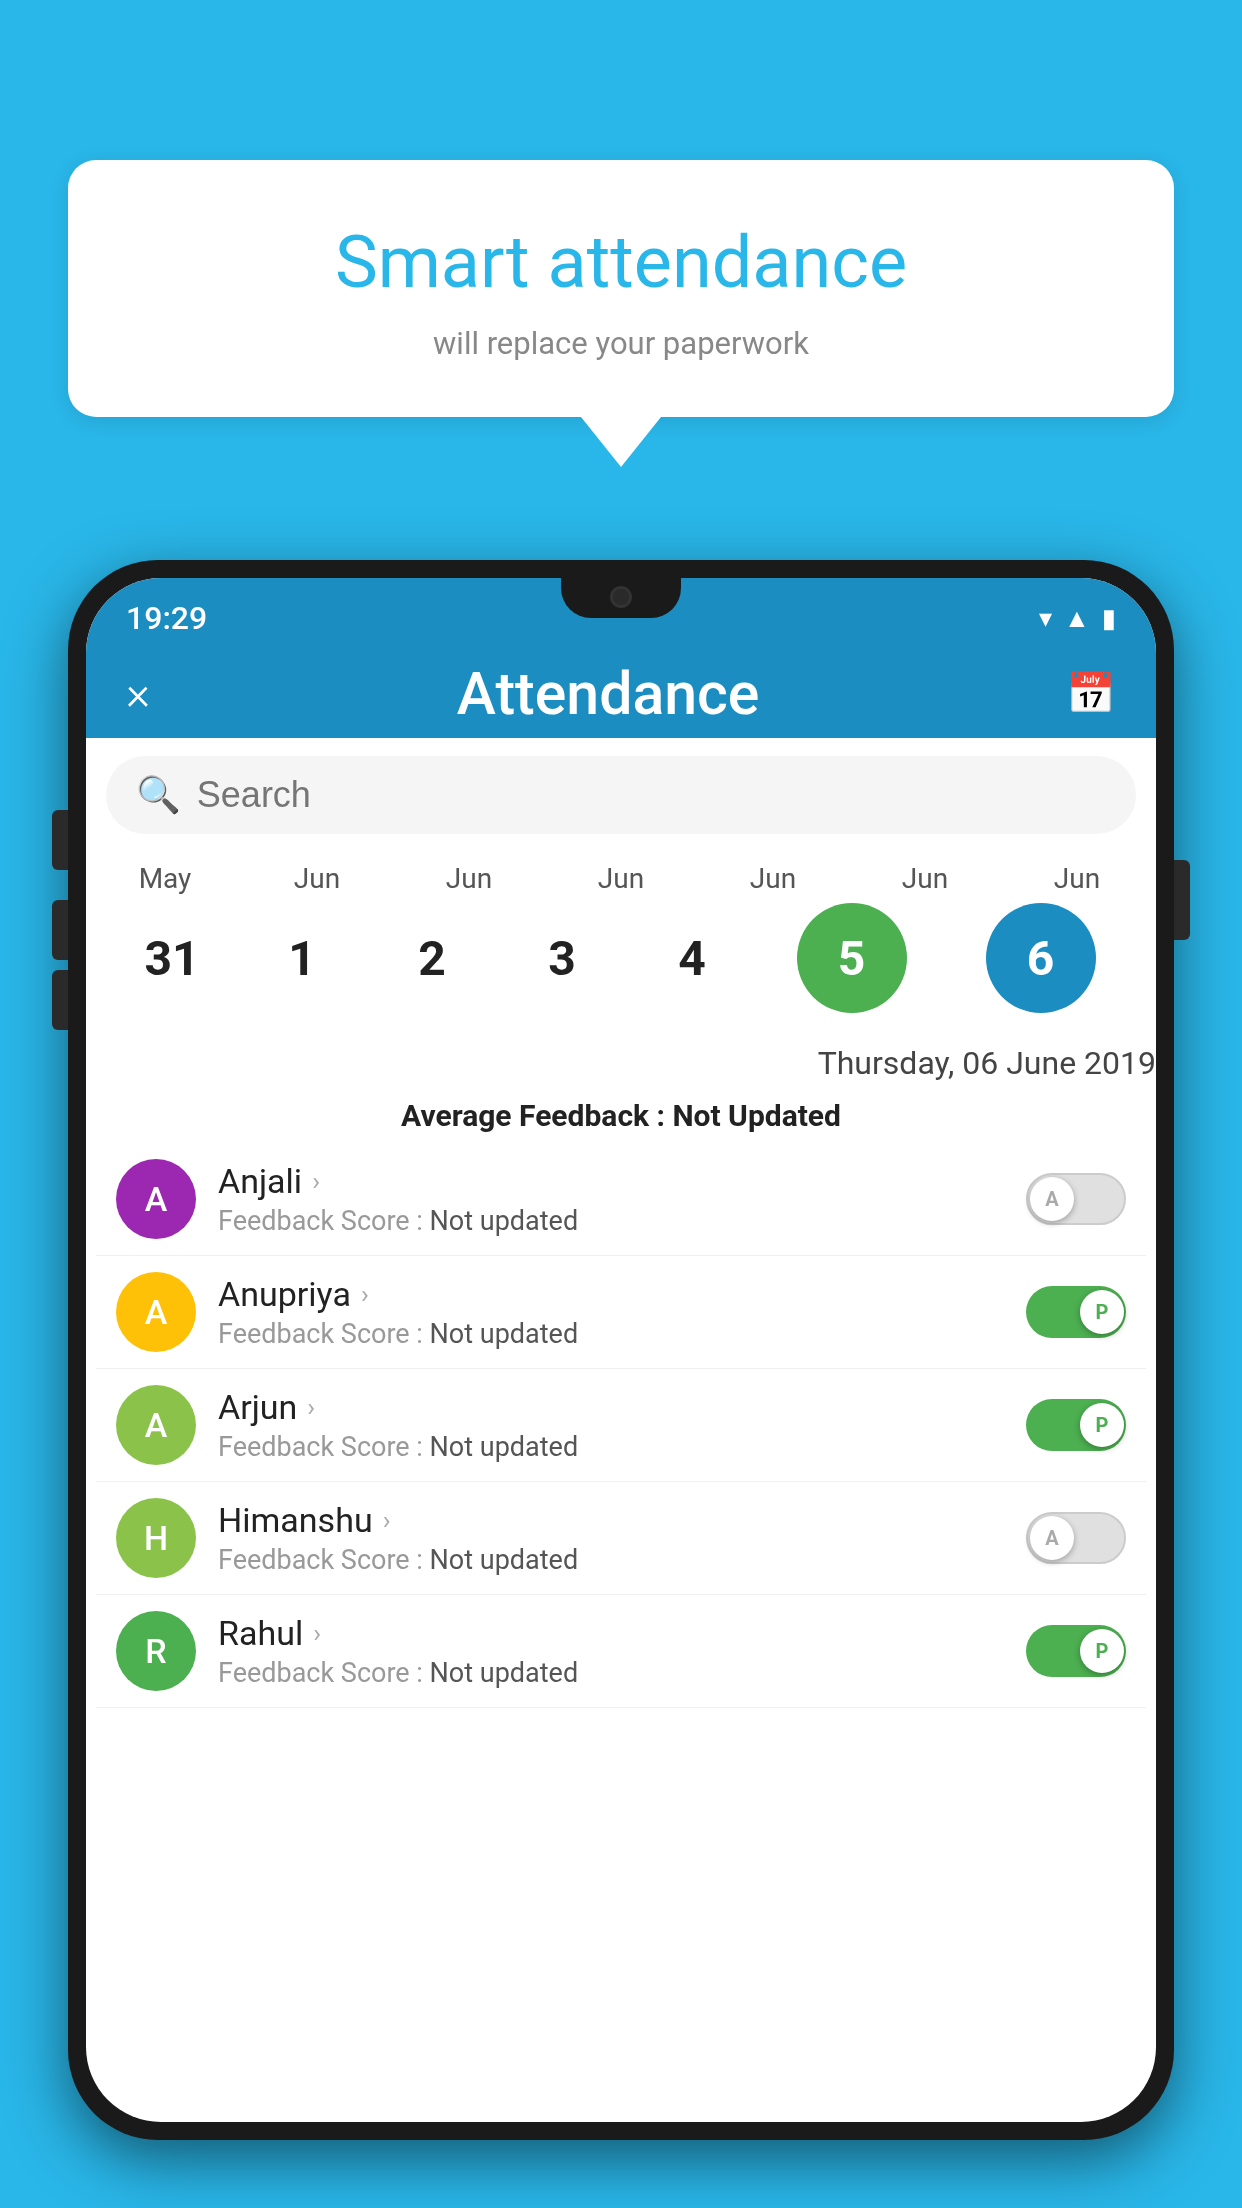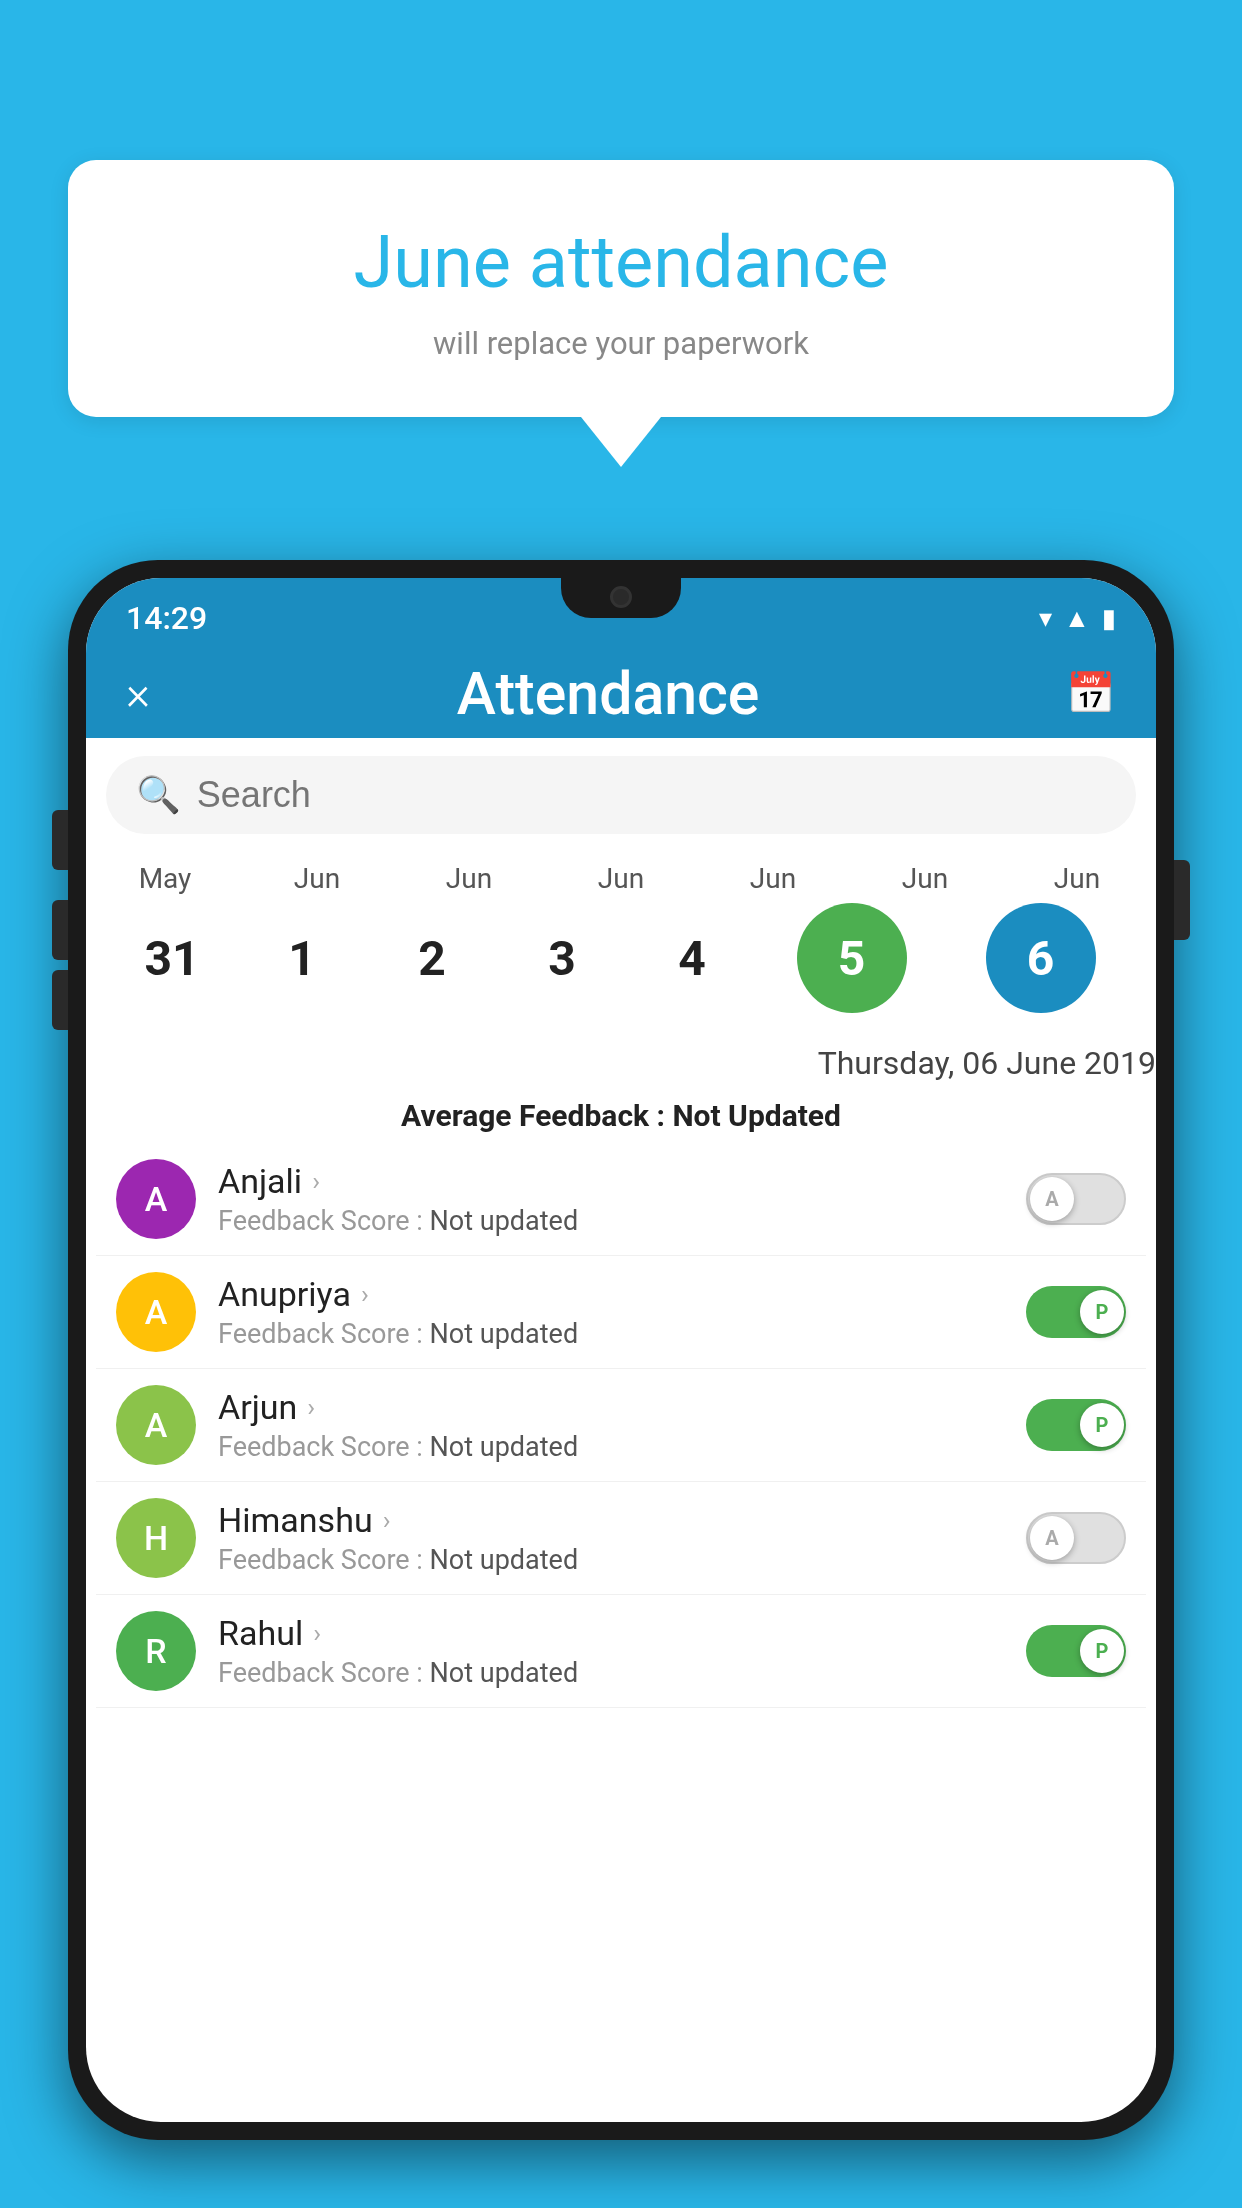--- a/index.html
+++ b/index.html
@@ -413,36 +413,36 @@
       right: 2px;
       left: auto;
       color: #4CAF50;
     }
   </style>
 </head>
 <body>
 
 <div class="speech-bubble-container">
   <div class="speech-bubble">
-    <div class="speech-bubble-title">June attendance</div>
+    <div class="speech-bubble-title">Smart attendance</div>
     <div class="speech-bubble-subtitle">will replace your paperwork</div>
   </div>
   <div class="speech-bubble-arrow"></div>
 </div>
 
 <div class="phone-container">
   <div class="phone-outer">
     <div class="phone-inner">
 
       <div class="notch">
         <div class="notch-camera"></div>
       </div>
 
       <div class="status-bar">
-        <span class="status-time">14:29</span>
+        <span class="status-time">19:29</span>
         <div class="status-icons">
           <span class="status-icon">▾</span>
           <span class="status-icon">▲</span>
           <span class="status-icon">▮</span>
         </div>
       </div>
 
       <div class="app-header">
         <span class="header-close">×</span>
         <span class="header-title">Attendance</span>

